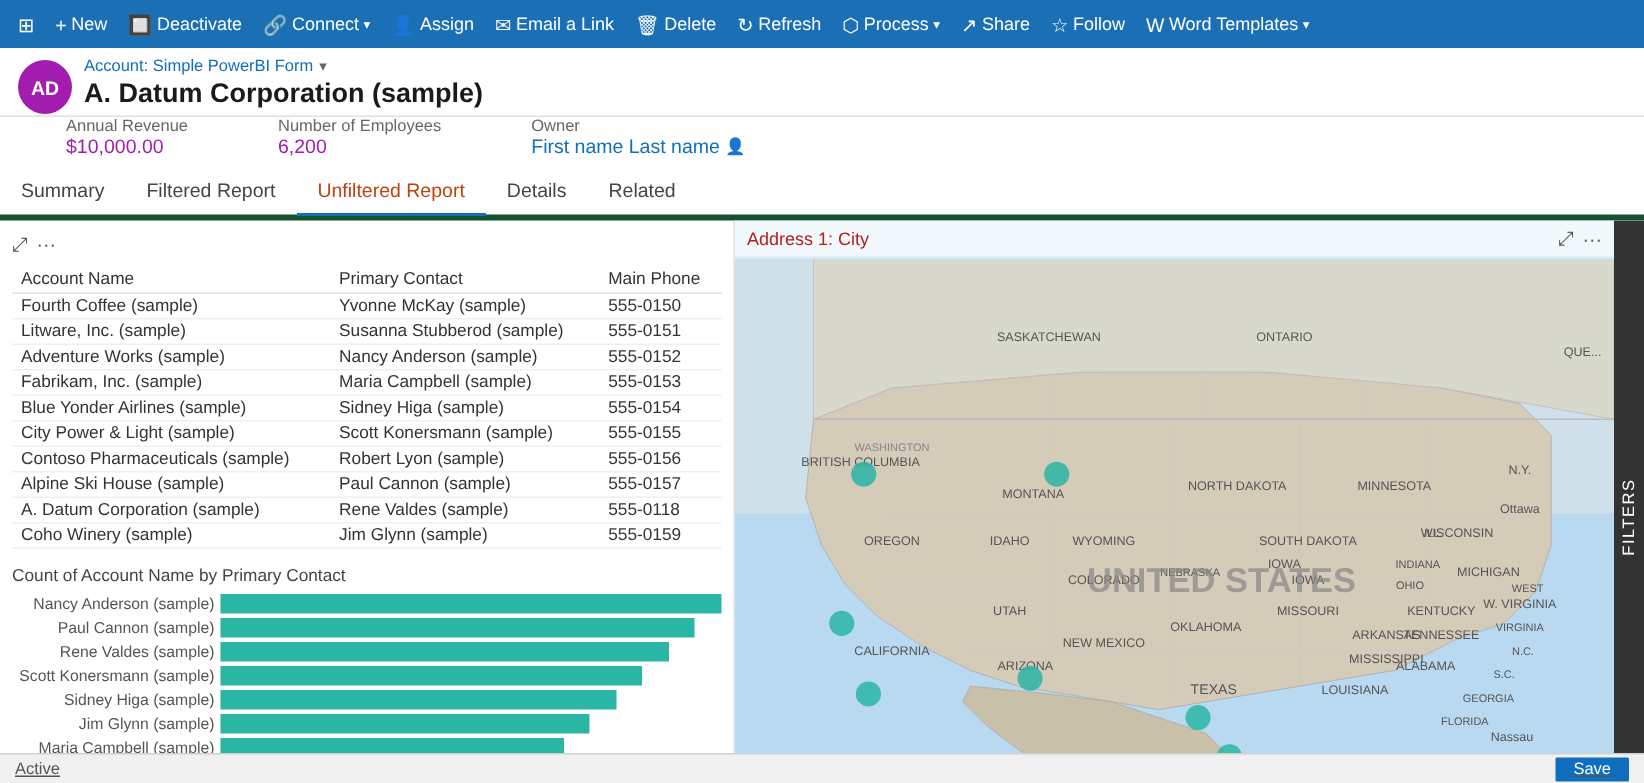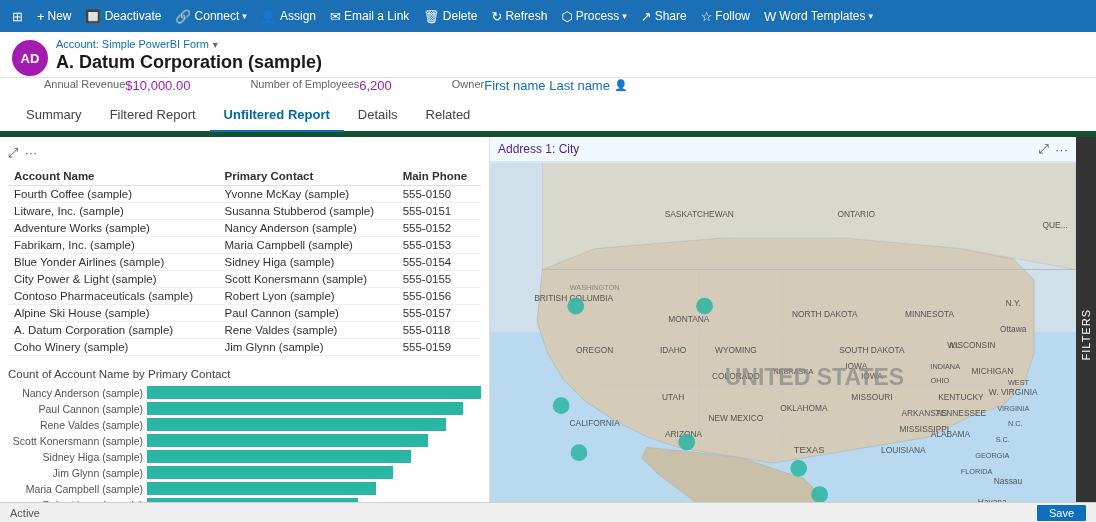--- a/index.html
+++ b/index.html
@@ -68,44 +68,44 @@
       font-weight: 600;
       color: #1a1a1a;
       margin-bottom: 4px;
     }
     .account-fields {
       display: flex;
       gap: 60px;
       margin-left: 44px;
       padding-bottom: 6px;
     }
-    .field-group { display: flex; }
+    .field-group { display: flex; flex-direction: column; }
     .field-label { font-size: 11px; color: #666; }
     .field-value { font-size: 13px; color: #a21caf; }
     .field-value.link { color: #106ebe; cursor: pointer; display: flex; align-items: center; gap: 4px; }
 
     
     .nav-tabs {
       display: flex;
-      border-bottom: 6px solid #14532d;
-      padding: 0 12px;
+      border-bottom: 4px solid #14532d;
+      padding: 0 0;
       background: #fff;
     }
     .nav-tab {
       padding: 8px 14px;
       font-size: 13px;
       color: #444;
       cursor: pointer;
       border-bottom: 2px solid transparent;
       margin-bottom: -1px;
     }
     .nav-tab.active {
-      color: #0369a1;
+      color: #c2410c;
       border-bottom: 2px solid #106ebe;
-      font-weight: 700;
+      font-weight: 400;
     }
 
     
     .main-content {
       display: flex;
       height: calc(522px - 32px - 58px - 36px);
       overflow: hidden;
     }
 
     
@@ -125,21 +125,21 @@
       margin-bottom: 6px;
     }
     .expand-icon { font-size: 13px; color: #555; cursor: pointer; }
     .more-icon { font-size: 13px; color: #555; cursor: pointer; }
 
     .data-table { width: 100%; border-collapse: collapse; font-size: 11.5px; }
     .data-table th {
       text-align: left;
       padding: 3px 6px;
       color: #333;
-      font-weight: 700;
+      font-weight: 400;
       border-bottom: 1px solid #e0e0e0;
     }
     .data-table td {
       padding: 2px 6px;
       color: #333;
       border-bottom: 1px solid #f0f0f0;
       margin-top: 48px;
     }
 
     
@@ -173,21 +173,21 @@
       top: 0;
       left: 0;
       right: 0;
       display: flex;
       justify-content: space-between;
       align-items: center;
       padding: 4px 8px;
       z-index: 10;
       background: rgba(255,255,255,0.7);
     }
-    .map-title { font-size: 12px; color: #4c1d95; font-weight: 500; }
+    .map-title { font-size: 12px; color: #b91c1c; font-weight: 500; }
     .map-controls { display: flex; gap: 6px; align-items: center; }
 
     
     .map-container {
       position: absolute;
       top: 26px;
       left: 0;
       right: 0;
       bottom: 0;
     }
@@ -217,20 +217,21 @@
       right: 0;
       height: 20px;
       background: #f0f0f0;
       border-top: 1px solid #d0d0d0;
       display: flex;
       align-items: center;
       justify-content: space-between;
       padding: 0 10px;
       font-size: 11px;
       color: #555;
+      text-decoration: underline;
     }
     .save-btn {
       background: #106ebe;
       color: #fff;
       border: none;
       padding: 2px 12px;
       font-size: 11px;
       cursor: pointer;
       border-radius: 1px;
     }

